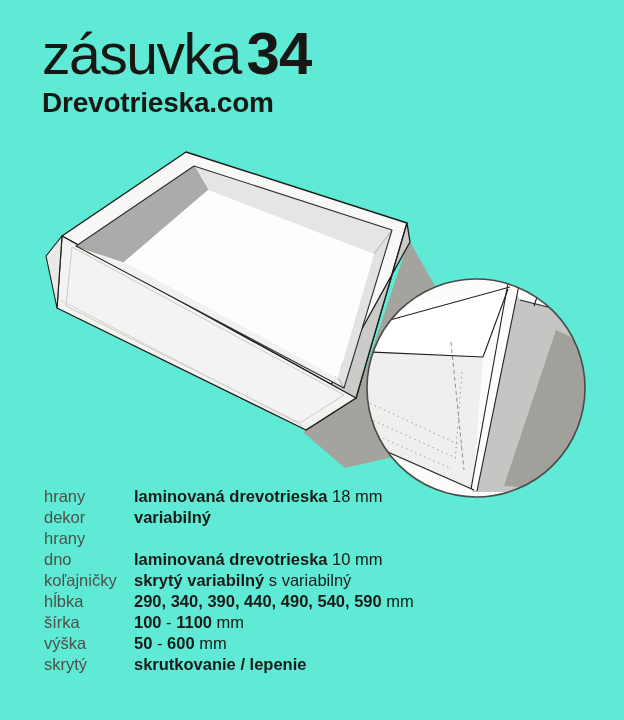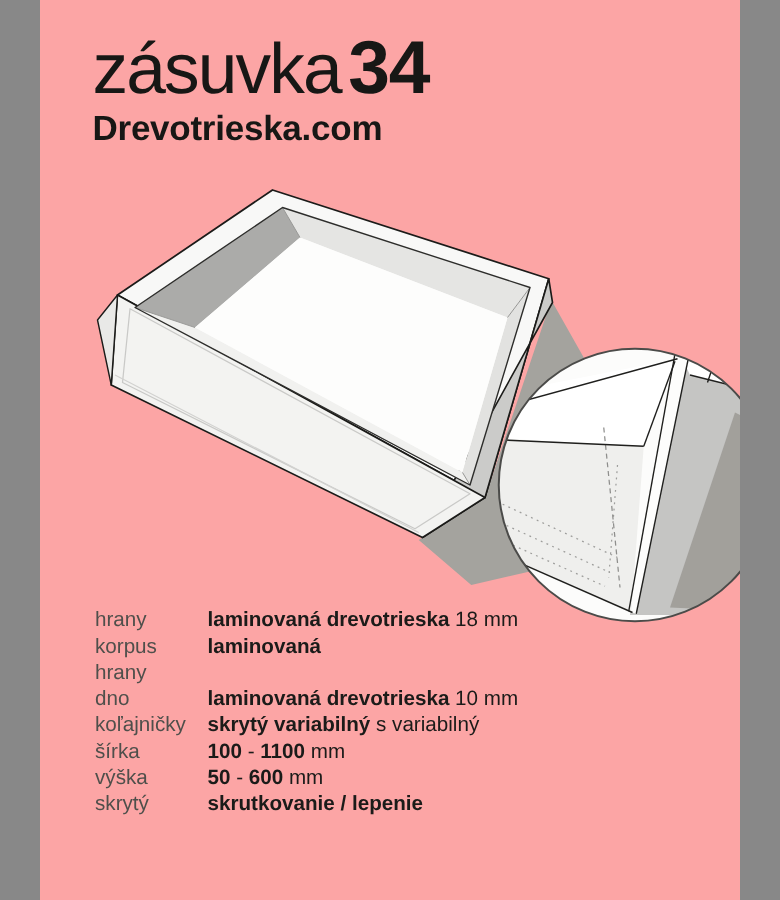--- a/index.html
+++ b/index.html
@@ -1,18 +1,18 @@
 <!DOCTYPE html>
 <html><head>
 <meta charset="utf-8">
 <style>
   html,body{margin:0;padding:0;background:#888;}
   .canvas{
-    position:relative;width:560px;height:720px;margin:0 auto;
-    background:#fca5a5;overflow:hidden;
+    position:relative;width:624px;height:720px;margin:0 auto;
+    background:#5eead4;overflow:hidden;
     font-family:"Liberation Sans","DejaVu Sans",sans-serif;
     -webkit-font-smoothing:antialiased;
   }
   .header{position:absolute;left:42px;top:24px;}
   .title{margin:0;line-height:1;color:#171715;font-size:57px;font-weight:400;letter-spacing:-1.5px;white-space:nowrap;}
   .title .num{font-weight:900;font-size:60px;letter-spacing:-1px;margin-left:6px;}
   .site{margin-top:3px;font-size:28px;font-weight:700;color:#171715;letter-spacing:-0.2px;}
   .art{position:absolute;left:0;top:0;width:624px;height:720px;}
   .specs{position:absolute;left:44px;top:486px;width:430px;}
   .spec-row{display:flex;line-height:21px;font-size:16.5px;}
@@ -108,33 +108,37 @@
     <h1 class="title"><span>zásuvka</span><span class="num">34</span></h1>
     <div class="site">Drevotrieska.com</div>
   </div>
 
   <div class="specs" id="spec-table">
       <div class="spec-row">
         <div class="spec-label">hrany</div>
         <div class="spec-value"><span class="b">laminovaná drevotrieska</span><span> 18 mm</span></div>
       </div>
       <div class="spec-row">
-        <div class="spec-label">korpus</div>
-        <div class="spec-value"><span class="b">laminovaná</span></div>
+        <div class="spec-label">dekor</div>
+        <div class="spec-value"><span class="b">variabilný</span></div>
       </div>
       <div class="spec-row">
         <div class="spec-label">hrany</div>
       </div>
       <div class="spec-row">
         <div class="spec-label">dno</div>
         <div class="spec-value"><span class="b">laminovaná drevotrieska</span><span> 10 mm</span></div>
       </div>
       <div class="spec-row">
         <div class="spec-label">koľajničky</div>
         <div class="spec-value"><span class="b">skrytý variabilný</span><span> s variabilný</span></div>
+      </div>
+      <div class="spec-row">
+        <div class="spec-label">hĺbka</div>
+        <div class="spec-value"><span class="b">290, 340, 390, 440, 490, 540, 590</span><span> mm</span></div>
       </div>
       <div class="spec-row">
         <div class="spec-label">šírka</div>
         <div class="spec-value"><span class="b">100</span><span> - </span><span class="b">1100</span><span> mm</span></div>
       </div>
       <div class="spec-row">
         <div class="spec-label">výška</div>
         <div class="spec-value"><span class="b">50</span><span> - </span><span class="b">600</span><span> mm</span></div>
       </div>
       <div class="spec-row">

